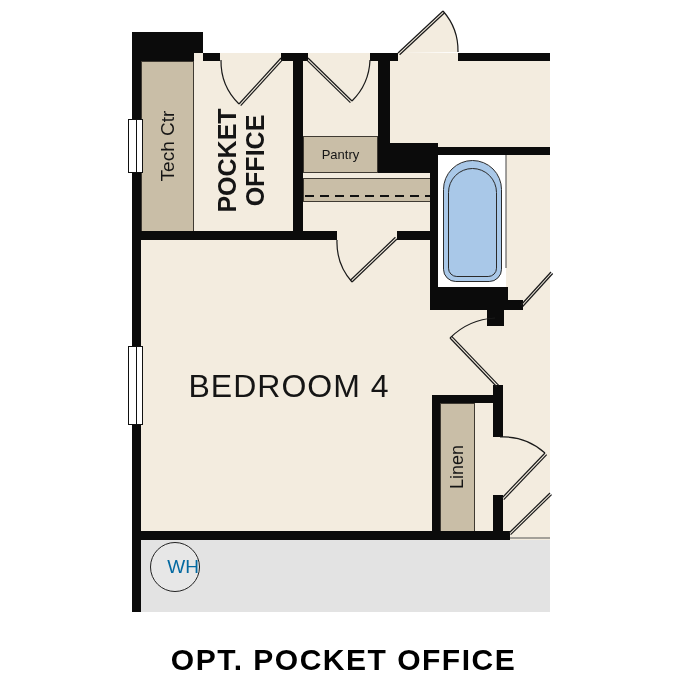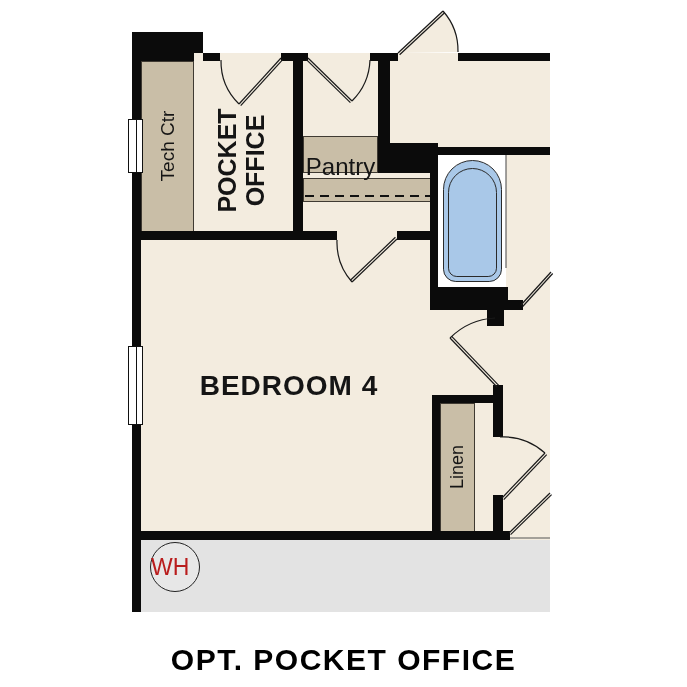--- a/index.html
+++ b/index.html
@@ -14,30 +14,30 @@
   .window .pane{position:absolute;left:50%;top:0;bottom:0;width:0;border-left:1px solid #111;}
   .lbl{position:absolute;display:flex;align-items:center;justify-content:center;
        text-align:center;white-space:nowrap;}
   .rot{transform:rotate(-90deg);}
   .tub{position:absolute;background:#a9c8e8;border:1.5px solid #2a2a2a;
        border-radius:30px 30px 13px 13px;box-sizing:border-box;}
   .tub-inner{position:absolute;left:4px;right:4px;top:7px;bottom:4px;
        border:1.3px solid #2a2a2a;border-radius:25px 25px 9px 9px;}
   .wh{position:absolute;left:150px;top:542px;width:50px;height:50px;border-radius:50%;
       background:#e7e7e7;border:1.5px solid #222;box-sizing:border-box;
-      display:flex;align-items:center;justify-content:flex-start;font-size:23px;color:#b91c1c;}
+      display:flex;align-items:center;justify-content:flex-end;font-size:19px;color:#0369a1;}
   .caption{position:absolute;left:0;top:643px;width:687px;text-align:center;
       font-weight:bold;font-size:30px;letter-spacing:1.5px;color:#000;}
   svg{position:absolute;left:0;top:0;}
   .tech{left:88px;top:134px;width:160px;height:24px;font-size:19px;}
   .poff{left:176px;top:131px;width:130px;height:59px;font-weight:bold;font-size:25px;
         line-height:1.1;flex-direction:column;}
-  .pantry{left:303px;top:148px;width:75px;height:37px;font-size:24px;}
+  .pantry{left:303px;top:136px;width:75px;height:37px;font-size:13px;}
   .storage{left:458px;top:92px;width:100px;height:24px;font-size:20px;}
-  .bed4{left:164px;top:370px;width:250px;height:32px;font-weight:bold;font-size:28px;letter-spacing:1px;}
+  .bed4{left:164px;top:370px;width:250px;height:32px;font-weight:normal;font-size:32px;letter-spacing:1px;}
   .linen{left:392px;top:457px;width:130px;height:20px;font-size:18px;}
 </style>
 </head>
 <body>
 
 <div id="stage">
 
   <div class="floor" style="left:141px;top:53px;width:409px;height:487px;"></div>
   <div class="garage" style="left:141px;top:540px;width:409px;height:72px;"></div>
   <div class="surround" style="left:438px;top:155px;width:68px;height:132px;"></div>

